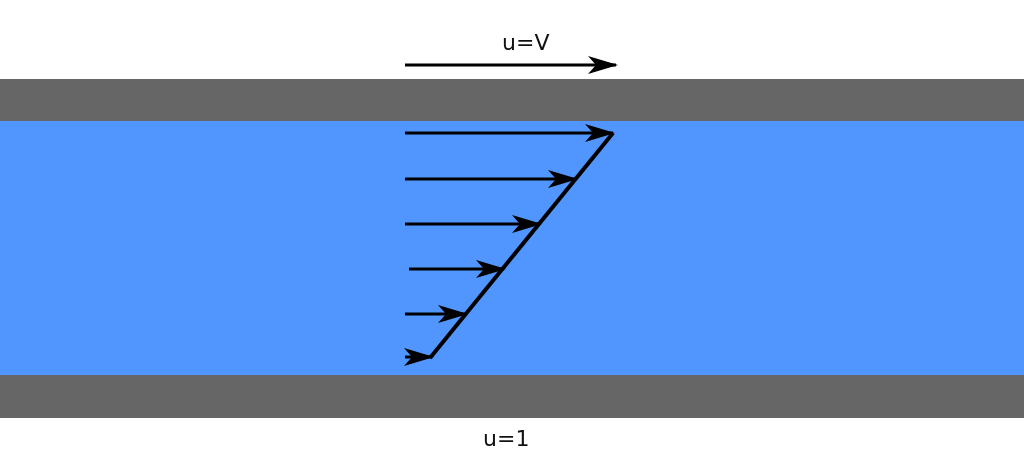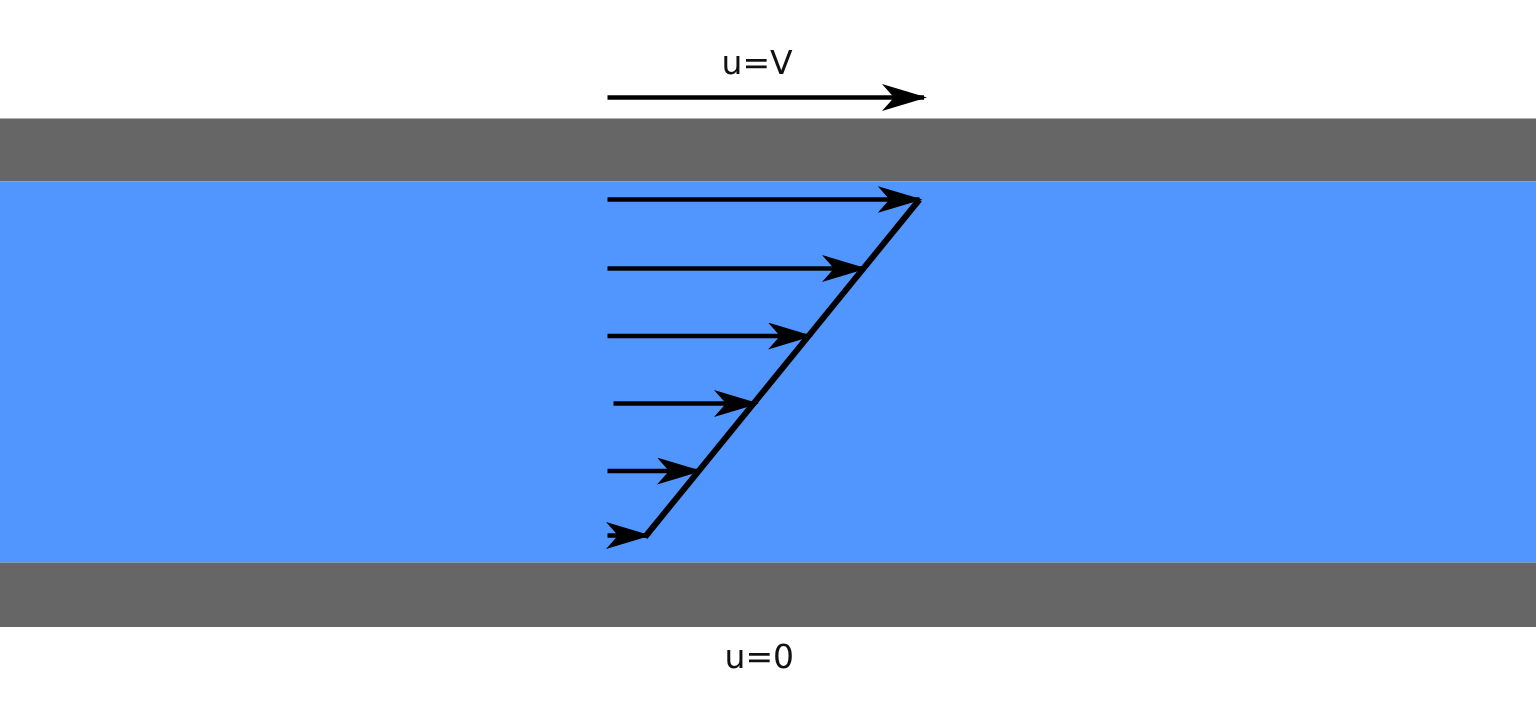--- a/index.html
+++ b/index.html
@@ -9,22 +9,22 @@
   .label{position:absolute;font-size:22px;color:#111;}
   svg{position:absolute;left:0;top:0;}
 </style>
 </head>
 <body>
 
 <div class="wall" style="top:79px;height:42px;"></div>
 <div class="fluid" style="top:121px;height:254px;"></div>
 <div class="wall" style="top:375px;height:43px;"></div>
 
-<div class="label" style="left:481px;top:30px;">u=V</div>
-<div class="label" style="left:483px;top:426px;">u=0</div>
+<div class="label" style="left:502px;top:30px;">u=V</div>
+<div class="label" style="left:483px;top:426px;">u=1</div>
 
 <svg width="1024" height="470">
   <defs>
     <marker id="ah" markerWidth="12" markerHeight="10" refX="10" refY="5" orient="auto" markerUnits="userSpaceOnUse">
       <path d="M0,0 L12,5 L0,10 L3,5 Z" fill="#000"></path>
     </marker>
     <marker id="ahBig" markerWidth="30" markerHeight="18" refX="28" refY="9" orient="auto" markerUnits="userSpaceOnUse">
       <path d="M0,0 L30,9 L0,18 L8,9 Z" fill="#000"></path>
     </marker>
   </defs>

